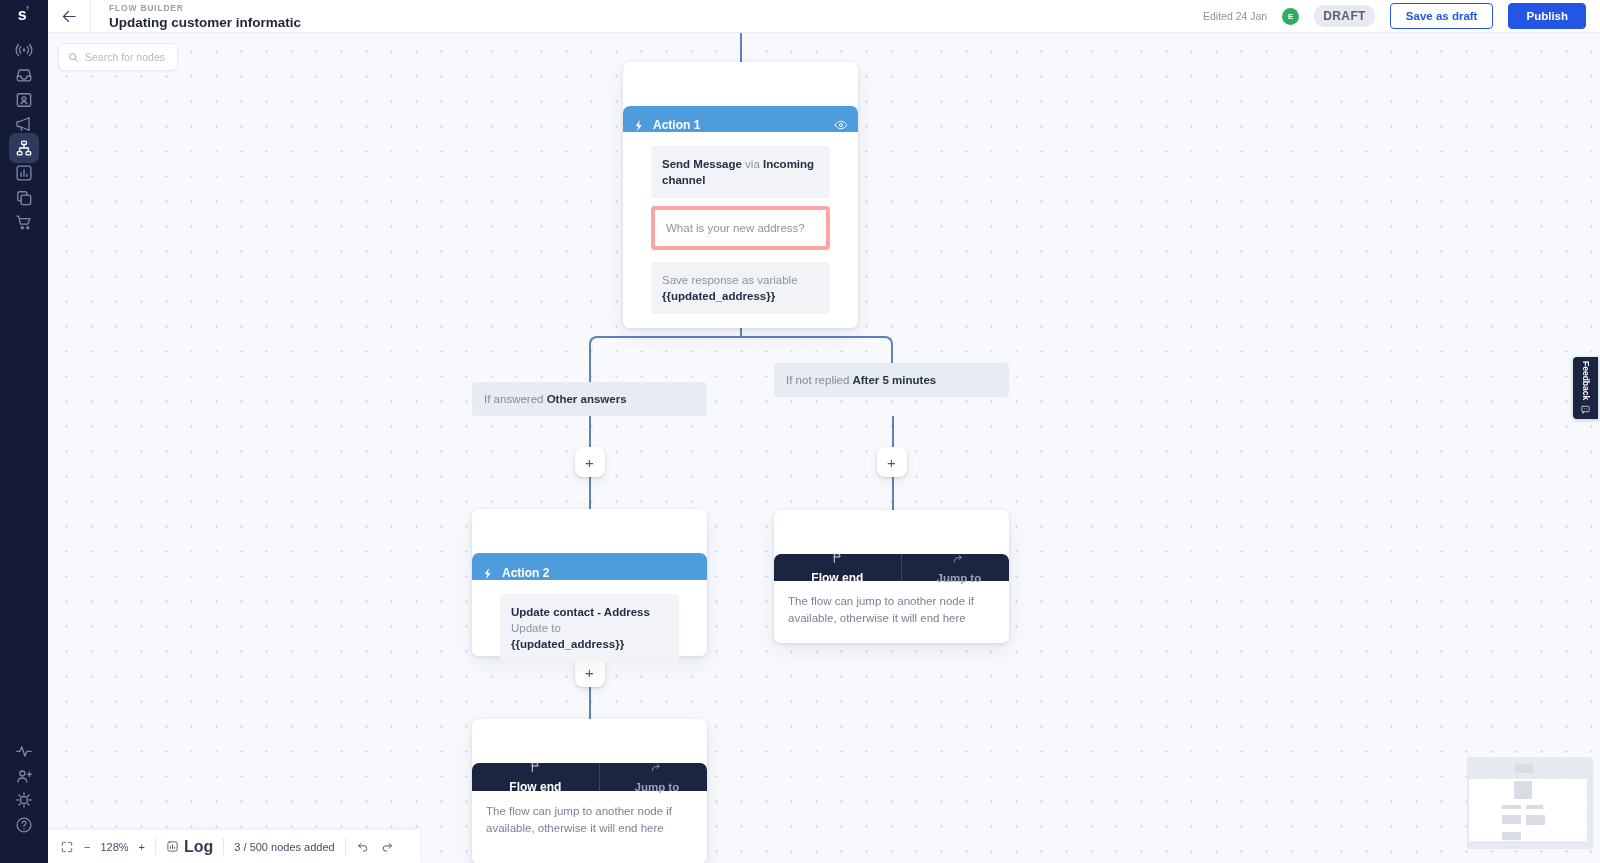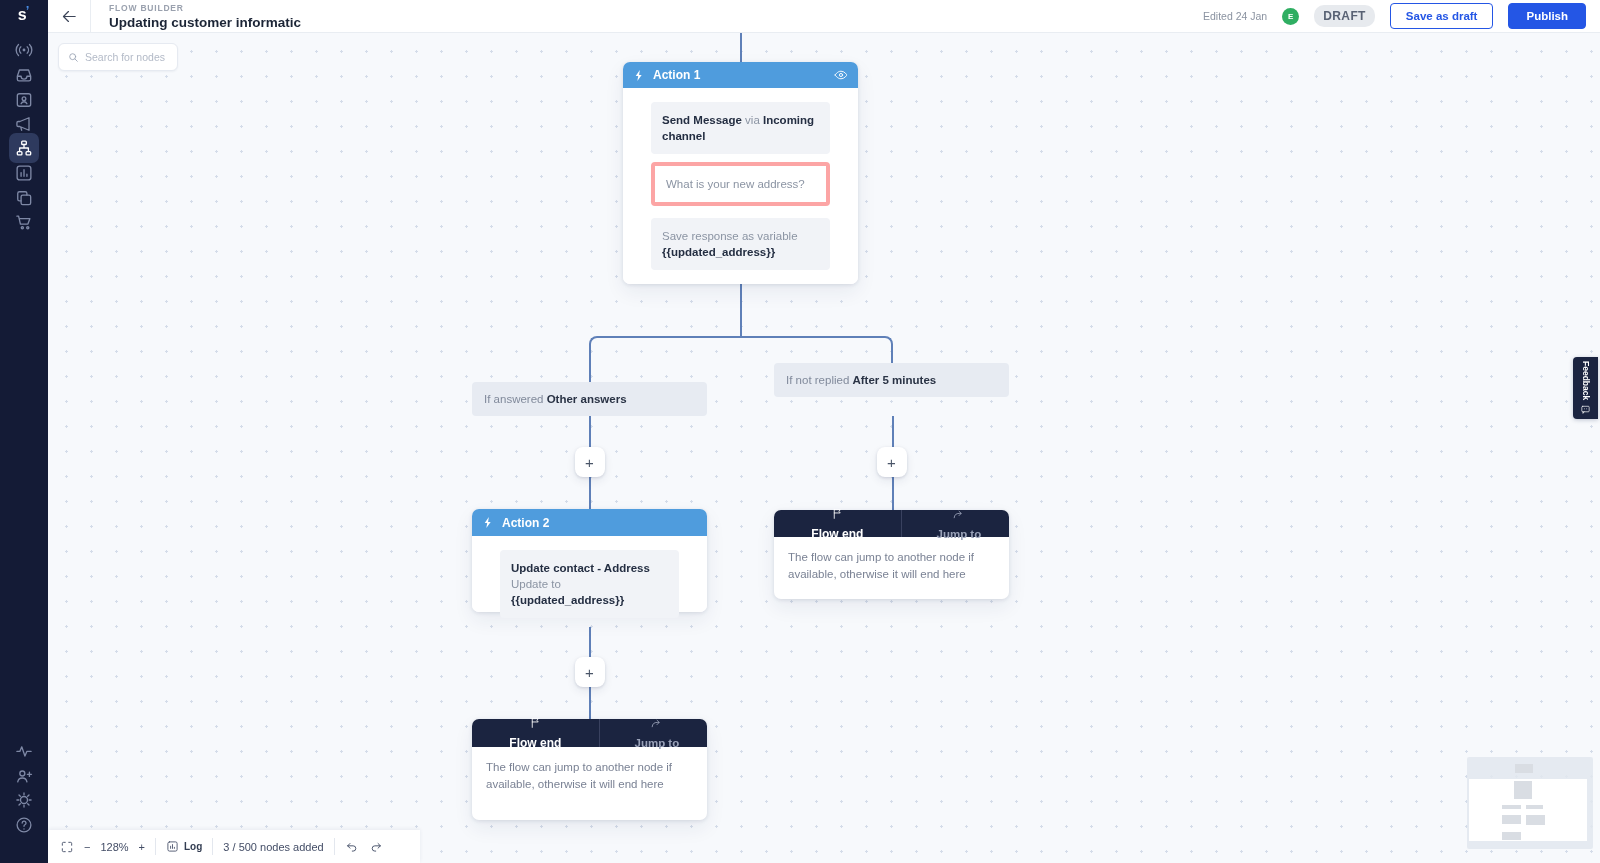--- a/index.html
+++ b/index.html
@@ -59,22 +59,22 @@
   
   .vline { position:absolute; width:2px; background:#5f80b8; }
   .corner-l { position:absolute; border-left:2px solid #5f80b8; border-top:2px solid #5f80b8;
     border-top-left-radius:8px; }
   .corner-r { position:absolute; border-right:2px solid #5f80b8; border-top:2px solid #5f80b8;
     border-top-right-radius:8px; }
 
   
   .node { position:absolute; width:235px; border-radius:7px;
     box-shadow:0 1px 4px rgba(25,39,80,.12), 0 8px 20px rgba(25,39,80,.07); background:#fff; }
-  .node-head { height:26px; border-radius:7px 7px 0 0; display:flex; align-items:center;
-    padding:0 10px; gap:7px; cursor:pointer; }
+  .node-head { height:26px; border-radius:7px 7px 0 0; display:flex; align-items:flex-end;
+    padding:0 10px; gap:7px; cursor:pointer;margin-top:44px; }
   .node-head.blue { background:#4f9cdd; }
   .node-head.navy { background:#1b2440; padding:0; }
   .node-head .ttl { color:#fff; font-size:12px; font-weight:bold; }
   .node-head svg { flex:none; }
   .head-eye { margin-left:auto; display:flex; cursor:pointer; }
   .node-body { background:#fff; border-radius:0 0 7px 7px; padding:14px 28px; }
   .sub-card { background:#f1f3f7; border-radius:4px; padding:10px 11px;
     font-size:11.5px; line-height:1.4; color:#8b94a3; }
   .sub-card.bordered { background:#fff; border:4px solid #fca5a5; }
   .sub-card b { color:#242e42; }
@@ -96,21 +96,21 @@
   
   .toolbar { position:absolute; left:0; bottom:0; width:372px; height:33px; background:#fff;
     box-shadow:0 -1px 4px rgba(25,39,80,.07); display:flex; align-items:center; z-index:20;
     padding:0 12px; gap:10px; }
   .toolbar .tdiv { width:1px; height:17px; background:#e3e7ee; }
   .tool-btn { display:flex; align-items:center; justify-content:center; cursor:pointer; gap:5px;
     color:#434d66; font-size:11px; }
   .tool-btn svg { stroke:#434d66; fill:none; stroke-width:1.6; stroke-linecap:round; stroke-linejoin:round; }
   .zoom-pct { font-size:11px; color:#434d66; }
   .nodes-added { font-size:11px; color:#434d66; }
-  .log-label { font-size:10px; font-weight:bold; color:#333d52; }
+  .log-label { font-size:16px; font-weight:bold; color:#333d52; }
 
   
   .minimap { position:absolute; right:7px; bottom:14px; width:126px; height:92px;
     background:rgba(226,232,239,.85); border-radius:2px; cursor:pointer; }
   .mm-view { position:absolute; left:2px; top:22px; width:118px; height:62px; background:#ffffff; }
   .mm-rect { position:absolute; background:#d9dde3; }
 
   
   .feedback { position:absolute; right:2px; top:357px; width:25px; height:62px;
     background:#1b2440; border-radius:4px 0 0 4px; cursor:pointer; z-index:35;

